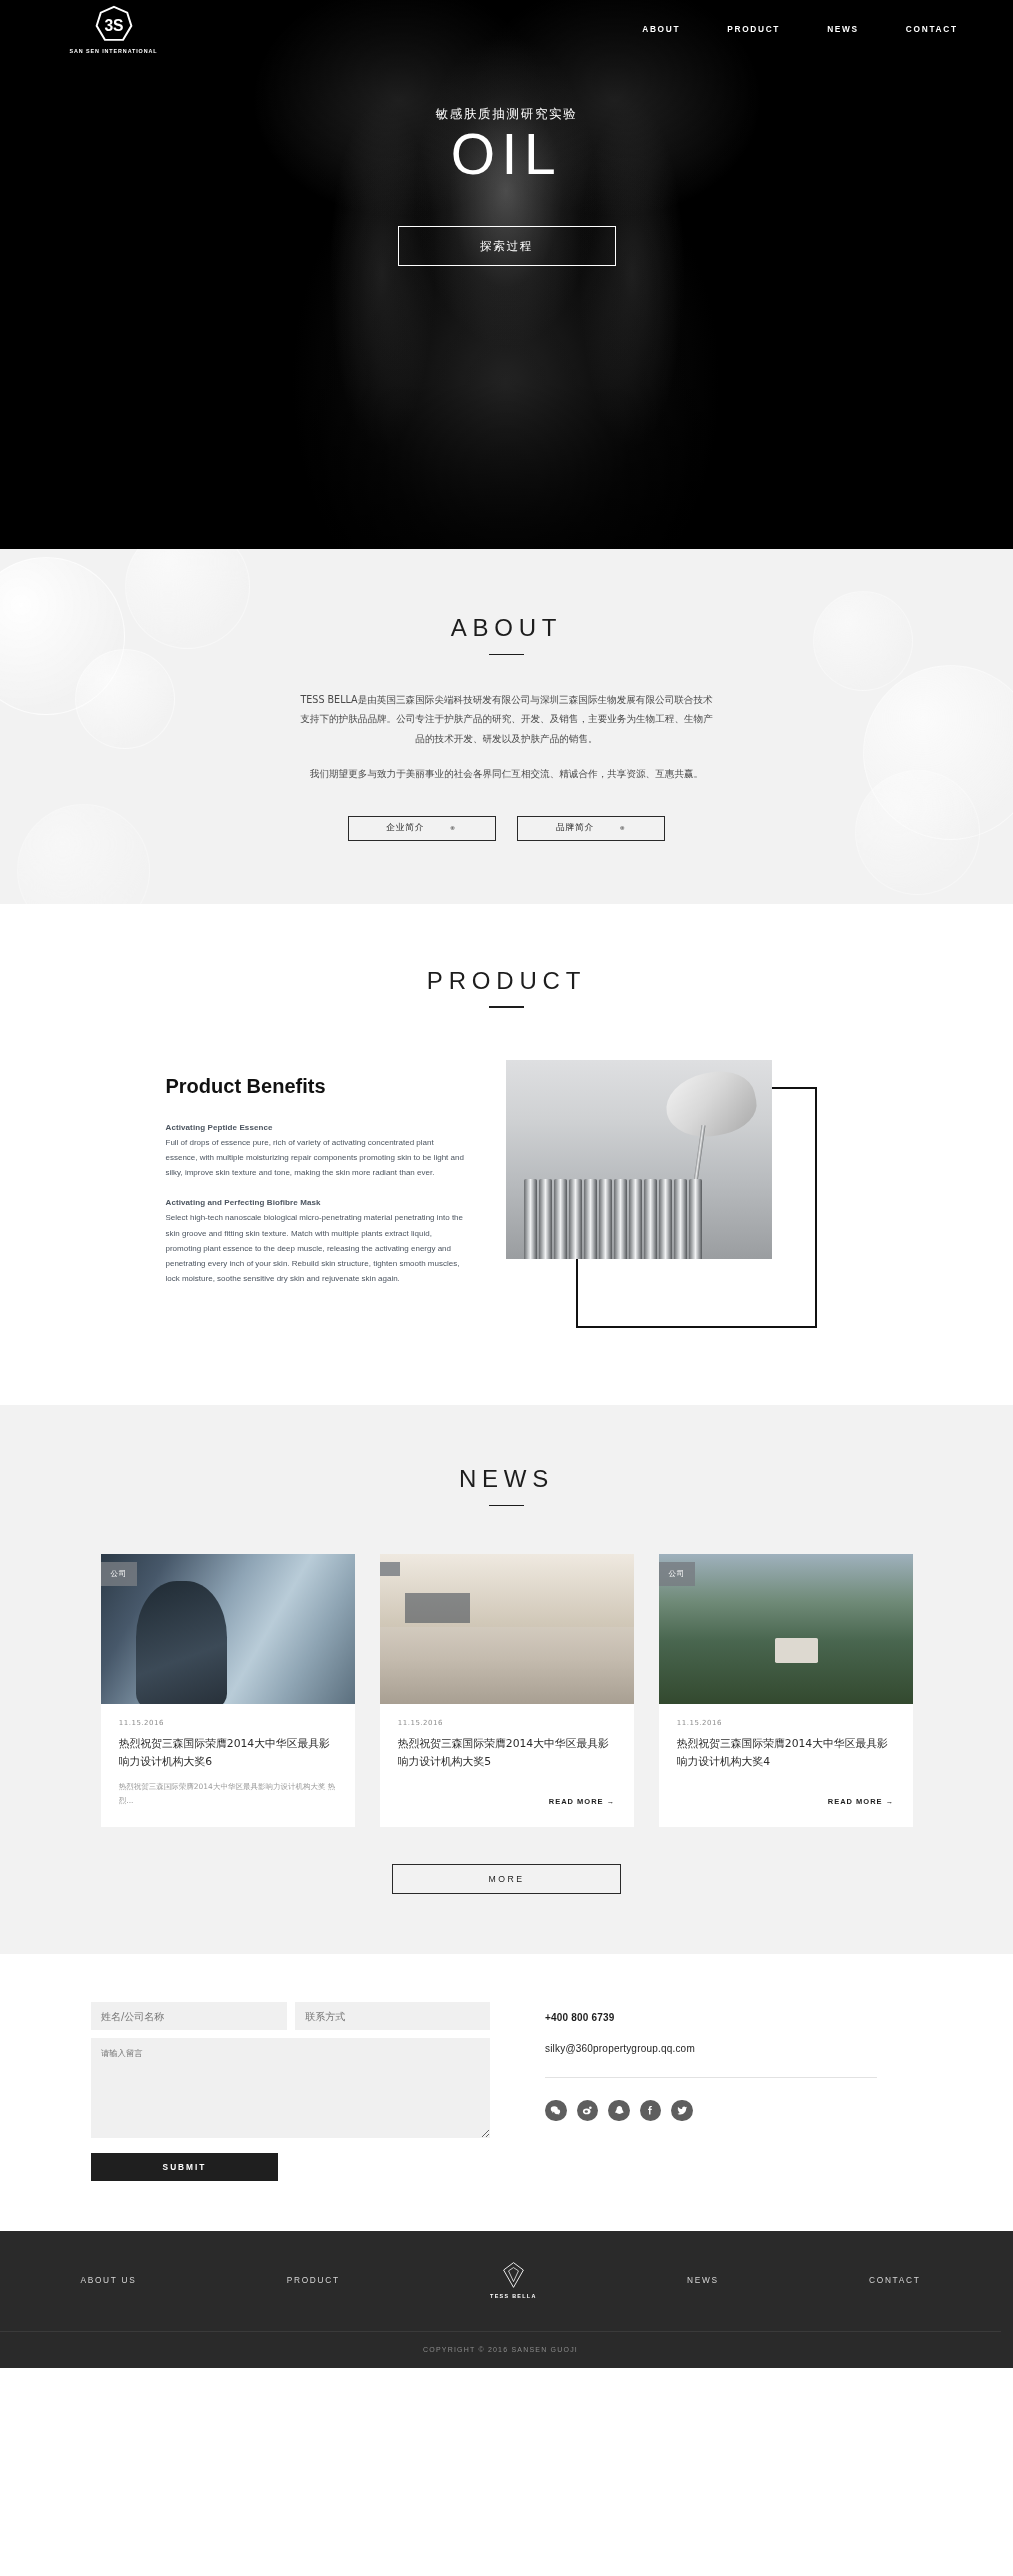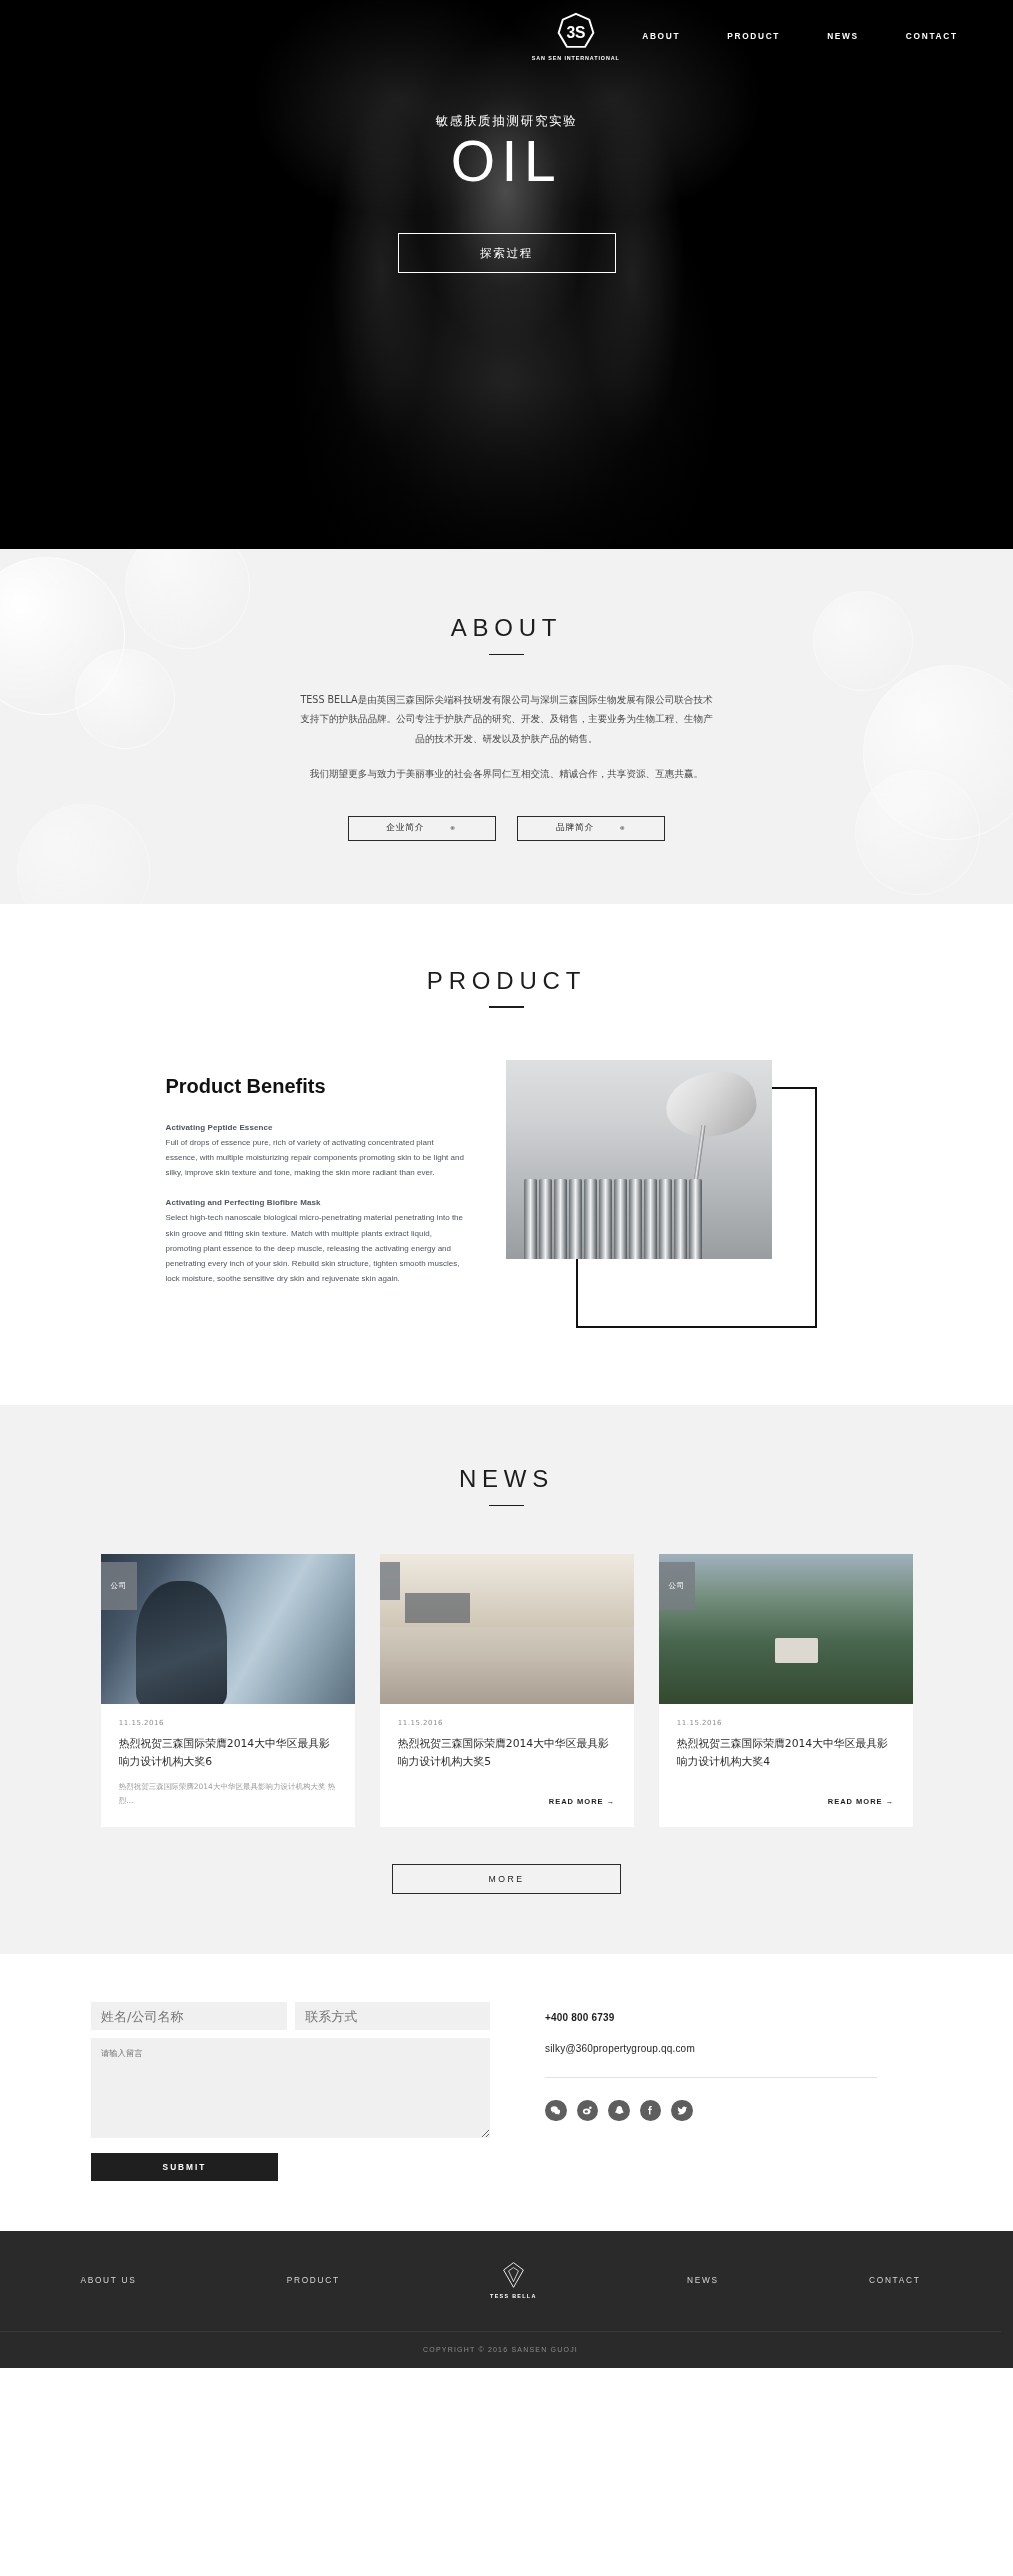--- a/index.html
+++ b/index.html
@@ -29,22 +29,22 @@
       radial-gradient(ellipse 75px 249px at 632px 274px, rgba(160,160,160,0.22) 0%, rgba(0,0,0,0) 70%),
       #000;
   }
   .hero-bg::after {
     content: "";
     position: absolute; inset: 0;
     background: linear-gradient(180deg, rgba(0,0,0,0.55) 0%, rgba(0,0,0,0.1) 30%, rgba(0,0,0,0.15) 70%, rgba(0,0,0,0.75) 100%);
   }
   .topbar {
     position: relative; z-index: 5;
-    display: flex; align-items: center; justify-content: flex-end;
-    padding: 12px 47px 0 47px;
+    display: flex; align-items: center; justify-content: space-between;
+    padding: 5px 47px 0 47px;
   }
   .brand { display: flex; flex-direction: column; align-items: center; width: 133px; }
   .brand-mark {
     width: 38px; height: 40px;
     display: flex; align-items: center; justify-content: center;
     color: #fff;
   }
   .brand-text {
     margin-top: 2.5px;
     font-size: 5.4px; letter-spacing: 0.9px; color: #fff;
@@ -189,21 +189,21 @@
   .news { background: #f2f2f2; padding: 60px 0 60px 0; }
   .news-grid {
     display: flex; gap: 25px; justify-content: center;
     margin-top: 48px;
   }
   .news-card { width: 254px; background: #fff; }
   .news-thumb { position: relative; width: 100%; height: 150px; overflow: hidden; }
   .news-badge {
     position: absolute; left: 0; top: 8.3px; z-index: 3;
     background: rgba(120,125,130,0.82); color: #fff;
-    font-size: 7.5px; padding: 19px 10px; letter-spacing: 0.8px;
+    font-size: 7.5px; padding: 7px 10px; letter-spacing: 0.8px;
     font-family: "DejaVu Sans", sans-serif;
     text-align: center;
   }
   .thumb-a {
     background:
       linear-gradient(120deg, #2c3a47 0%, #47586a 20%, #8ea4b5 45%, #b9ccd8 62%, #8fa5b4 78%, #5b6f7e 100%);
   }
   .thumb-a::after {
     content:""; position:absolute; left:14%; top:18%;
     width: 91px; height: 125px;
@@ -259,21 +259,21 @@
   
   .contact { background: #fff; padding: 48px 0 50px 0; }
   .contact-inner {
     width: 831px; margin: 0 auto;
     display: flex; gap: 55px;
   }
   .form-col { width: 399px; }
   .form-row { display: flex; gap: 8.3px; }
   .form-row input {
     height: 28px; background: #f0f0f0; border: none;
-    padding: 0 10px; font-size: 13px; color: #333;
+    padding: 0 10px; font-size: 10px; color: #333;
     font-family: "DejaVu Sans", sans-serif;
   }
   .form-row input:first-child { width: 196px; }
   .form-row input:last-child { width: 195px; }
   .form-col textarea {
     margin-top: 8.3px; width: 399px; height: 100px;
     background: #f0f0f0; border: none; resize: both;
     padding: 10px; font-size: 8.3px; color: #333;
     font-family: "DejaVu Sans", sans-serif;
   }

